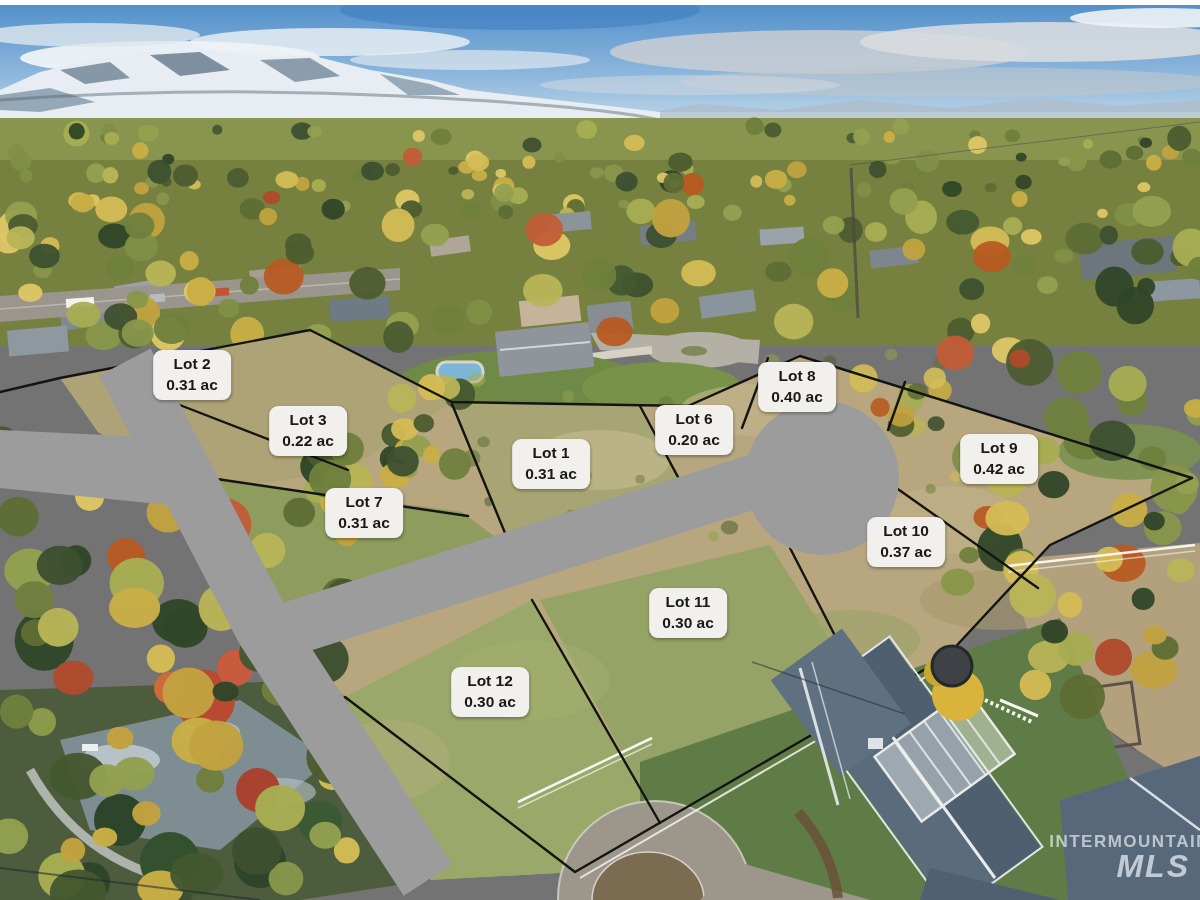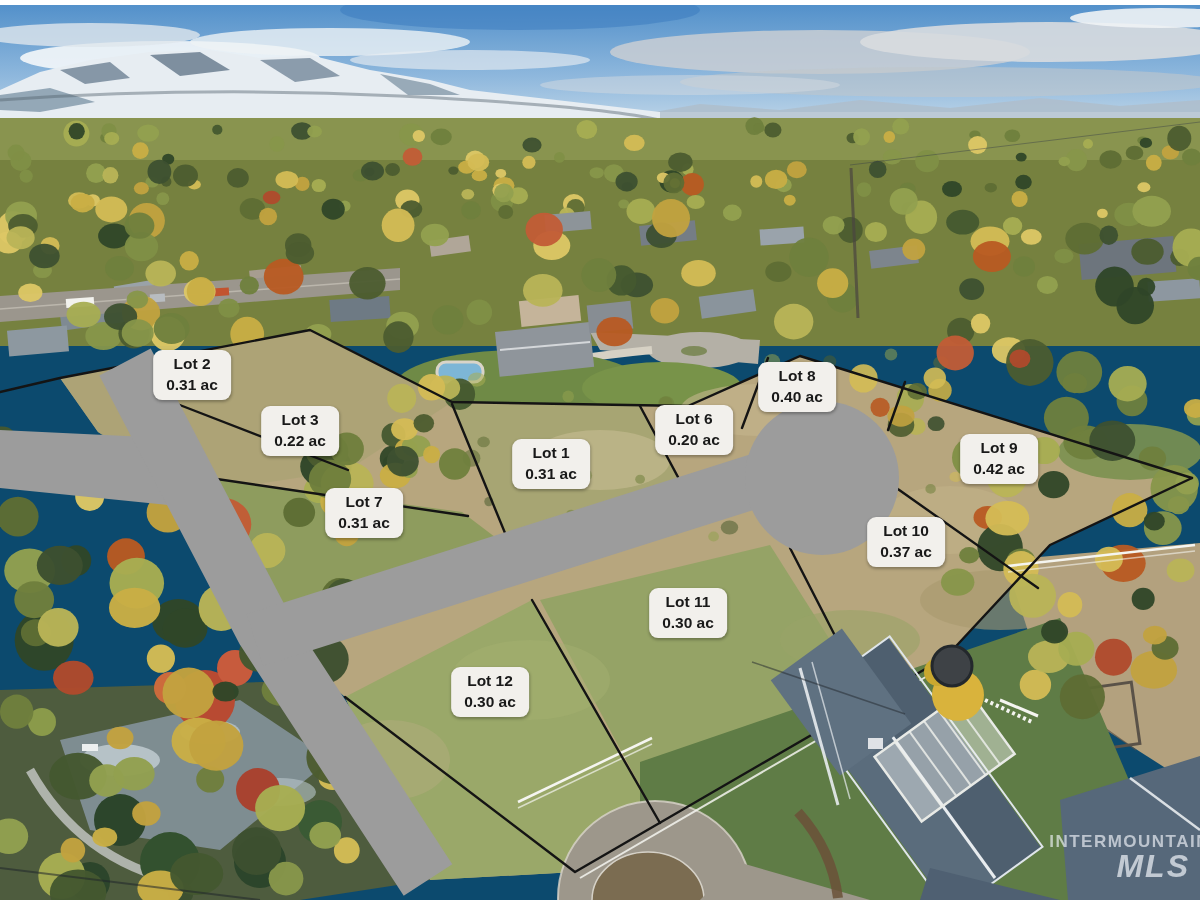--- a/index.html
+++ b/index.html
@@ -1,16 +1,16 @@
 <!DOCTYPE html>
 <html><head>
 <meta charset="utf-8">
 <style>
   html,body{margin:0;padding:0;background:#222;}
-  #stage{position:relative;width:1200px;height:900px;overflow:hidden;background:#0c4a6e;
+  #stage{position:relative;width:1200px;height:900px;overflow:hidden;background:#737373;
          font-family:"Liberation Sans", sans-serif;}
   #scene{position:absolute;left:0;top:0;width:1200px;height:900px;display:block;}
   .lot-label{position:absolute;transform:translate(-50%,-50%);background:#f2f0ec;
     border-radius:9px;padding:4px 13px;text-align:center;color:#191919;
     font-weight:bold;font-size:15.5px;line-height:1.35;white-space:nowrap;
     box-shadow:0 1px 3px rgba(0,0,0,.28);}
   .lot-label .area{display:block;}
   #watermark{position:absolute;right:-10px;top:832px;width:230px;text-align:right;
     color:rgba(240,244,248,.78);pointer-events:none;}
   #watermark .wm1{font-size:17px;letter-spacing:1.5px;font-weight:bold;opacity:.85;}
@@ -608,21 +608,21 @@
 
   <g>
     <line x1="850" y1="165" x2="1200" y2="122" stroke="#3a4148" stroke-width="1" opacity="0.45"></line>
     <line x1="851" y1="168" x2="858" y2="318" stroke="#4a4540" stroke-width="3" opacity="0.7"></line>
     <line x1="0" y1="868" x2="260" y2="900" stroke="#20262b" stroke-width="2" opacity="0.55"></line>
     <line x1="752" y1="662" x2="905" y2="714" stroke="#23282e" stroke-width="1.5" opacity="0.5"></line>
   </g>
 </svg>
 
 <div class="lot-label" style="left:192px;top:375px"><span>Lot 2</span><span class="area">0.31 ac</span></div>
-<div class="lot-label" style="left:300px;top:431px"><span>Lot 3</span><span class="area">0.22 ac</span></div>
+<div class="lot-label" style="left:308px;top:431px"><span>Lot 3</span><span class="area">0.22 ac</span></div>
 <div class="lot-label" style="left:364px;top:513px"><span>Lot 7</span><span class="area">0.31 ac</span></div>
 <div class="lot-label" style="left:551px;top:464px"><span>Lot 1</span><span class="area">0.31 ac</span></div>
 <div class="lot-label" style="left:694px;top:430px"><span>Lot 6</span><span class="area">0.20 ac</span></div>
 <div class="lot-label" style="left:797px;top:387px"><span>Lot 8</span><span class="area">0.40 ac</span></div>
 <div class="lot-label" style="left:999px;top:459px"><span>Lot 9</span><span class="area">0.42 ac</span></div>
 <div class="lot-label" style="left:906px;top:542px"><span>Lot 10</span><span class="area">0.37 ac</span></div>
 <div class="lot-label" style="left:688px;top:613px"><span>Lot 11</span><span class="area">0.30 ac</span></div>
 <div class="lot-label" style="left:490px;top:692px"><span>Lot 12</span><span class="area">0.30 ac</span></div>
 
 <div id="watermark">

